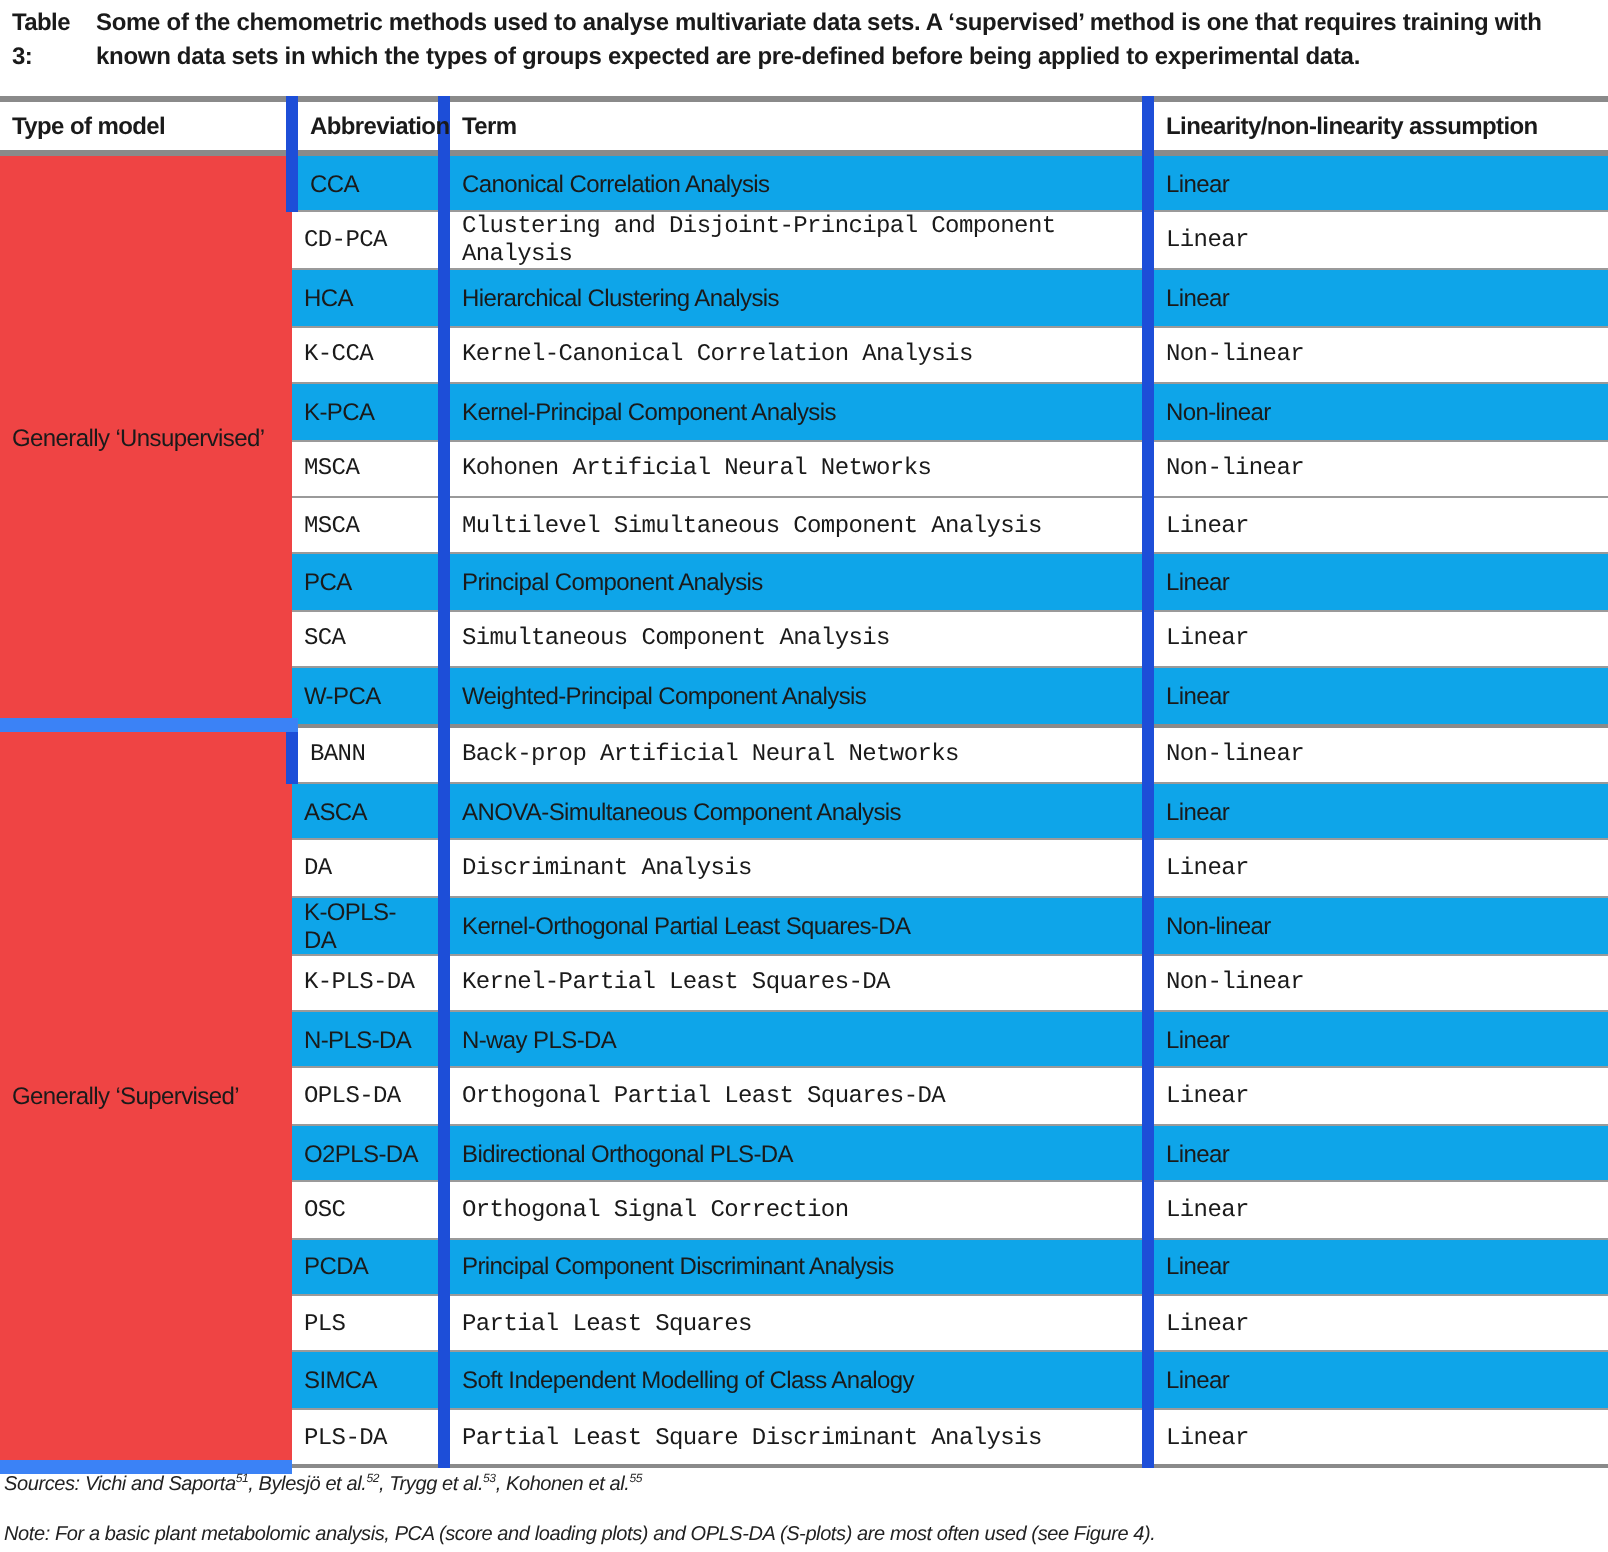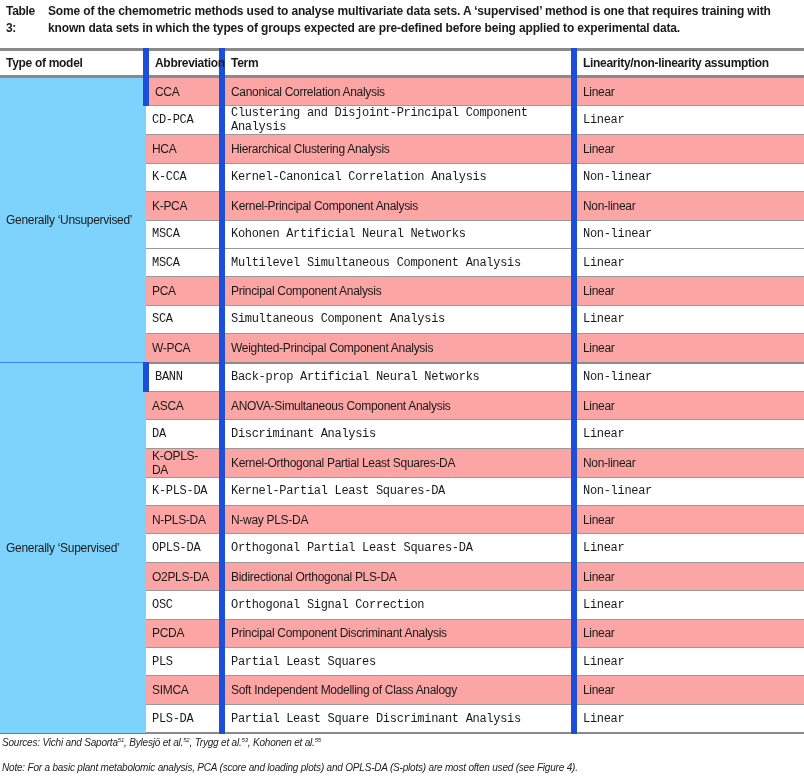--- a/index.html
+++ b/index.html
@@ -21,22 +21,22 @@
   }
   thead tr { border-top: 3px solid #8a8a8a; border-bottom: 3px solid #8a8a8a; }
   th {
     text-align: left; font-weight: bold; height: 24px; padding: 0 6px;
     background: #ffffff;
   }
   th + th, td + td { border-left: 6px solid #1d4ed8; }
   td {
     height: 27.4px; padding: 0 6px; border-bottom: 1px solid #9a9a9a;
   }
-  td.group { background: #7dd3fc; padding-left: 6px; border-bottom: 1px solid #3b82f6; }
-  tr.gray td.cell { background: #fca5a5; }
+  td.group { background: #ef4444; padding-left: 6px; border-bottom: 7px solid #3b82f6; }
+  tr.gray td.cell { background: #0ea5e9; }
   tr.white td.cell { background: #ffffff; font-family: Liberation Mono, monospace; }
   tbody tr.last td { border-bottom: 2px solid #8a8a8a; }
   col.c1 { width: 146px; }
   col.c2 { width: 76px; }
   col.c3 { width: 352px; }
   col.c4 { width: 230px; }
   .footnote {
     position: absolute; left: 2px; font-size: 10px; font-style: italic;
     letter-spacing: -0.2px; color: #222;
   }

